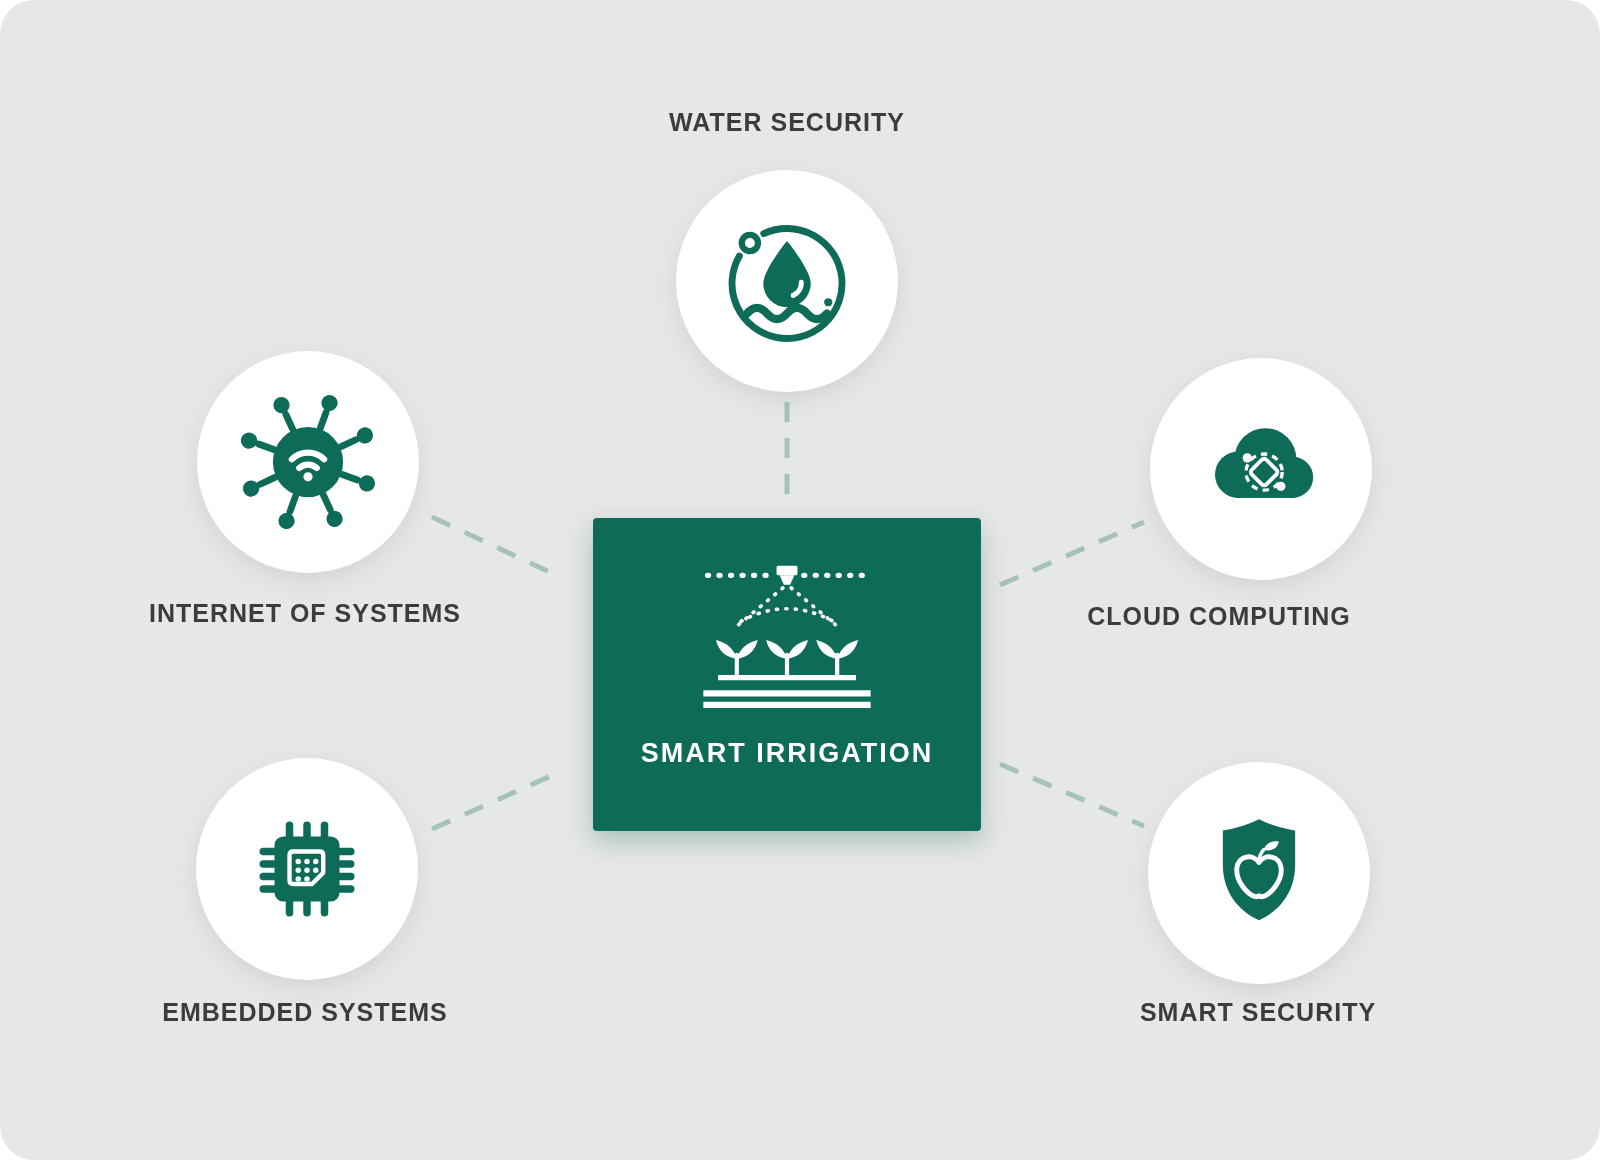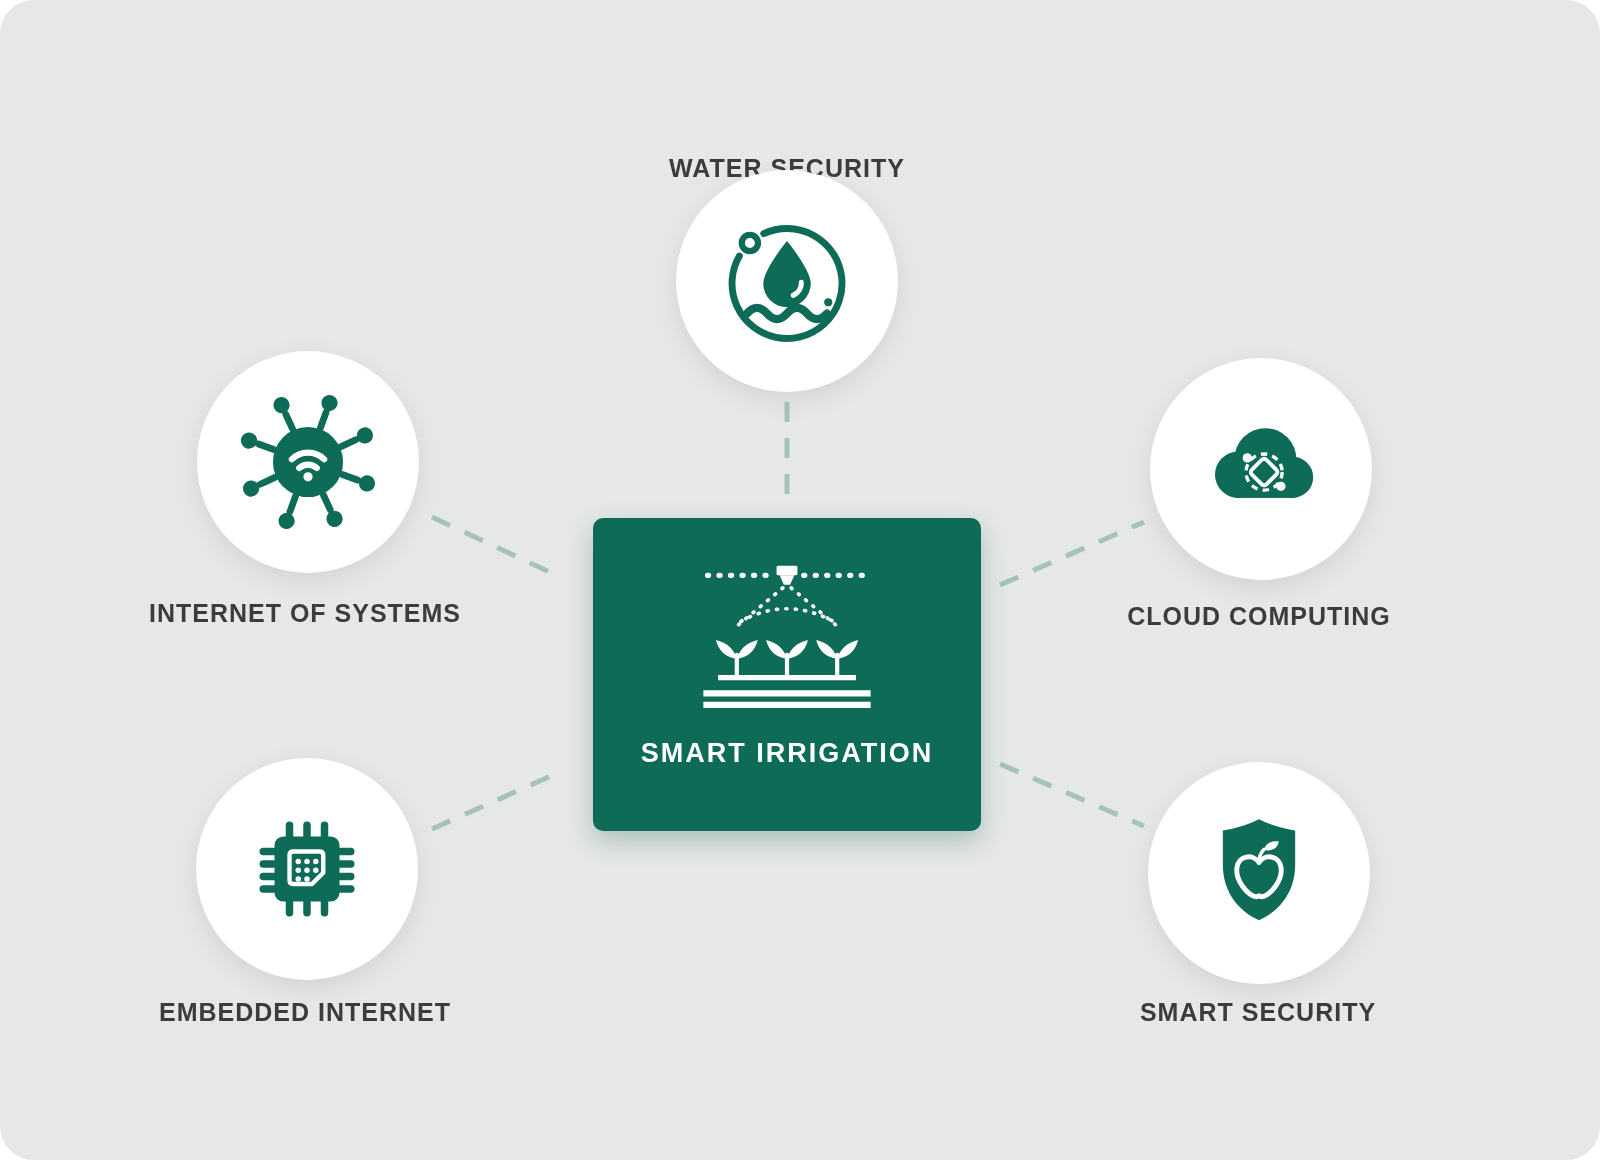--- a/index.html
+++ b/index.html
@@ -23,29 +23,29 @@
     font-size:25px; font-weight:700; letter-spacing:1px; color:#3b3d3c;
     white-space:nowrap; z-index:2;
   }
   
   .pos-water    { left:676px; top:170px; }
   .pos-iot      { left:197px; top:351px; }
   .pos-cloud    { left:1150px; top:358px; }
   .pos-embedded { left:196px; top:758px; }
   .pos-food     { left:1148px; top:762px; }
 
-  .lbl-water    { left:787px;  top:122px;margin-top:46px; }
+  .lbl-water    { left:787px;  top:122px; }
   .lbl-iot      { left:305px;  top:613px; }
-  .lbl-cloud    { left:1259px; top:616px;text-align:right; }
+  .lbl-cloud    { left:1219px; top:616px;text-align:right; }
   .lbl-embedded { left:305px;  top:1012px; }
   .lbl-food     { left:1258px; top:1012px; }
 
   .center-box{
     position:absolute; left:593px; top:518px; width:388px; height:313px;
-    background:#0e6b57; border-radius:10px; z-index:2;
+    background:#0e6b57; border-radius:4px; z-index:2;
     box-shadow:0 10px 26px rgba(14,90,72,0.28);
     display:flex; flex-direction:column; align-items:center; justify-content:flex-start;
     padding-top:34px; box-sizing:border-box;
   }
   .center-label{
     margin-top:14px; color:#ffffff; font-size:27px; font-weight:700; letter-spacing:2px;
     white-space:nowrap;
   }
 </style>
 </head>
@@ -109,21 +109,21 @@
         <circle cx="84" cy="66" r="16"></circle>
         <rect x="40" y="62" width="46" height="20"></rect>
       </g>
       <circle cx="62" cy="62" r="14" fill="none" stroke="#ffffff" stroke-width="2.6" stroke-dasharray="5 4"></circle>
       <rect x="54" y="54" width="16" height="16" rx="2.5" fill="none" stroke="#ffffff" stroke-width="3" transform="rotate(45 62 62)"></rect>
       <circle cx="49" cy="51" r="3.6" fill="#ffffff"></circle>
       <circle cx="75" cy="73" r="3.6" fill="#ffffff"></circle>
     </svg>
   </div>
 
-  <div class="node-label lbl-embedded">EMBEDDED INTERNET</div>
+  <div class="node-label lbl-embedded">EMBEDDED SYSTEMS</div>
   <div class="node-circle pos-embedded">
     <svg width="150" height="150" viewBox="0 0 120 120">
       <g stroke="#0e6b57" stroke-width="6" stroke-linecap="round">
         <line x1="25" y1="46" x2="34" y2="46"></line>
           <line x1="25" y1="56" x2="34" y2="56"></line>
         <line x1="25" y1="66" x2="34" y2="66"></line>
           <line x1="25" y1="76" x2="34" y2="76"></line>
         <line x1="86" y1="46" x2="95" y2="46"></line>
           <line x1="86" y1="56" x2="95" y2="56"></line>
         <line x1="86" y1="66" x2="95" y2="66"></line>

